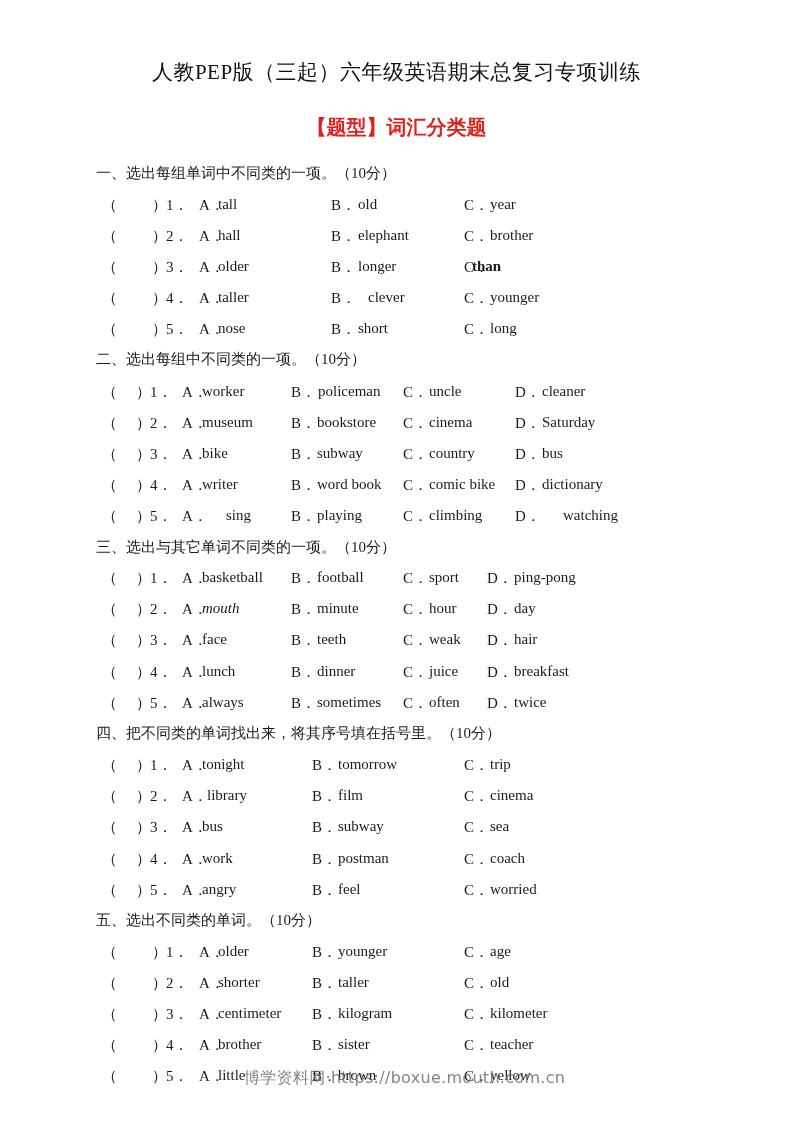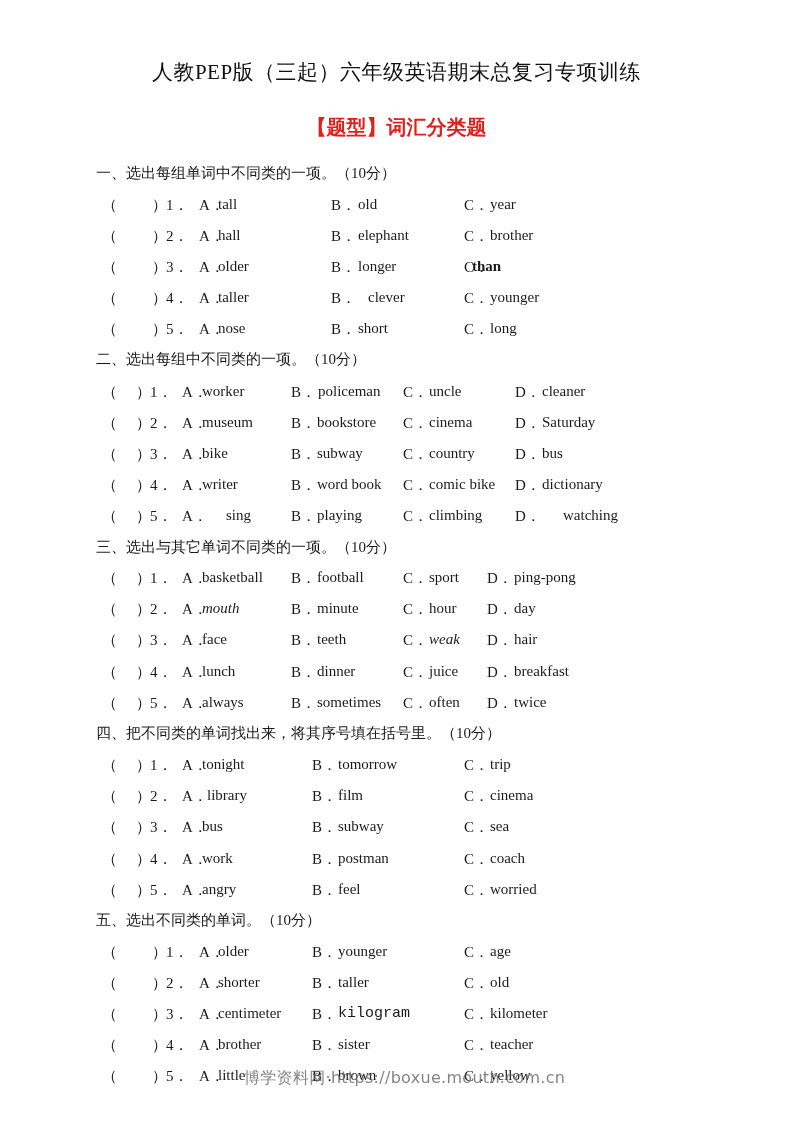--- a/index.html
+++ b/index.html
@@ -175,21 +175,21 @@
     </div>
     <div class="row" style="top: 631.4px;">
       <span style="left: 6px;">（</span>
       <span style="left: 40px;">）</span>
       <span style="left: 54px;">3．</span>
       <span style="left: 86px;">A．</span>
       <span style="left: 106px;">face</span>
       <span style="left: 195px;">B．</span>
       <span style="left: 221px;">teeth</span>
       <span style="left: 307px;">C．</span>
-      <span style="left: 333px; font-style: italic;">weak</span>
+      <span style="left: 333px;">weak</span>
       <span style="left: 391px;">D．</span>
       <span style="left: 418px;">hair</span>
     </div>
     <div class="row" style="top: 662.6px;">
       <span style="left: 6px;">（</span>
       <span style="left: 40px;">）</span>
       <span style="left: 54px;">4．</span>
       <span style="left: 86px;">A．</span>
       <span style="left: 106px;">lunch</span>
       <span style="left: 195px;">B．</span>
@@ -291,21 +291,21 @@
       <span style="left: 368px;">C．</span>
       <span style="left: 394px;">old</span>
     </div>
     <div class="row" style="top: 1005px;">
       <span style="left: 6px;">（</span>
       <span style="left: 56px;">）</span>
       <span style="left: 70px;">3．</span>
       <span style="left: 103px;">A．</span>
       <span style="left: 122px;">centimeter</span>
       <span style="left: 216px;">B．</span>
-      <span style="left: 242px; font-family: Liberation Mono, monospace;">kilogram</span>
+      <span style="left: 242px;">kilogram</span>
       <span style="left: 368px;">C．</span>
       <span style="left: 394px;">kilometer</span>
     </div>
     <div class="row" style="top: 1036px;">
       <span style="left: 6px;">（</span>
       <span style="left: 56px;">）</span>
       <span style="left: 70px;">4．</span>
       <span style="left: 103px;">A．</span>
       <span style="left: 122px;">brother</span>
       <span style="left: 216px;">B．</span>

